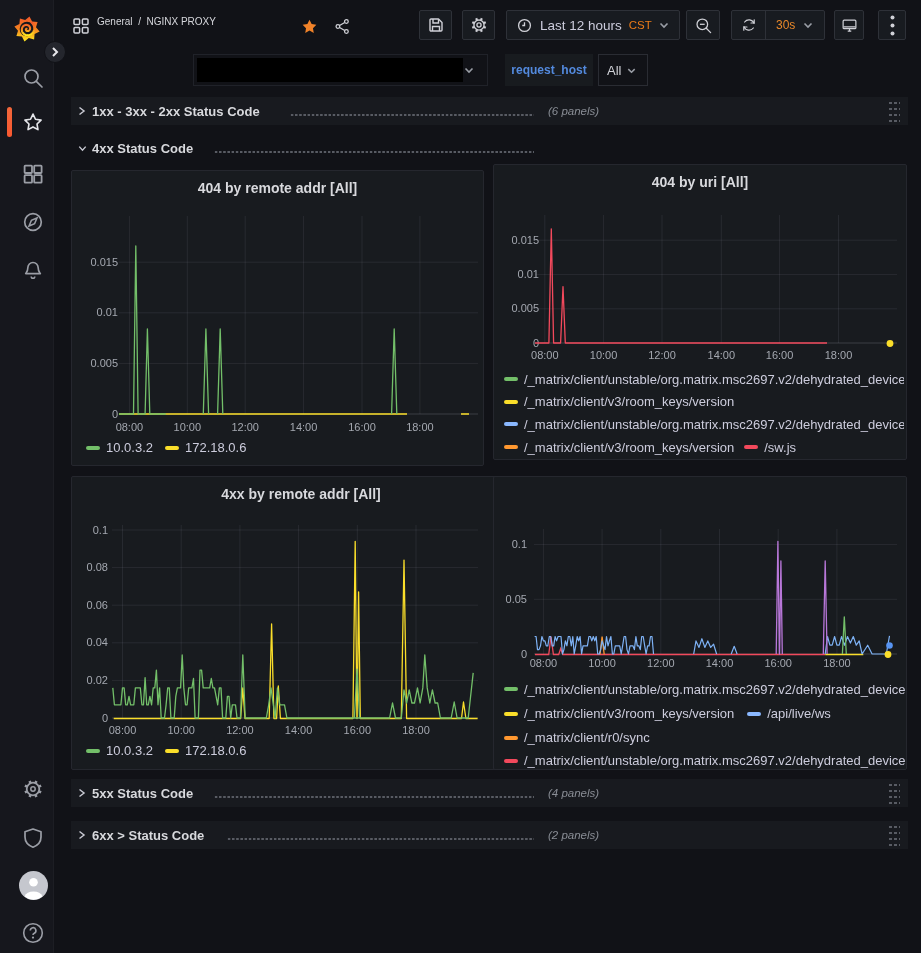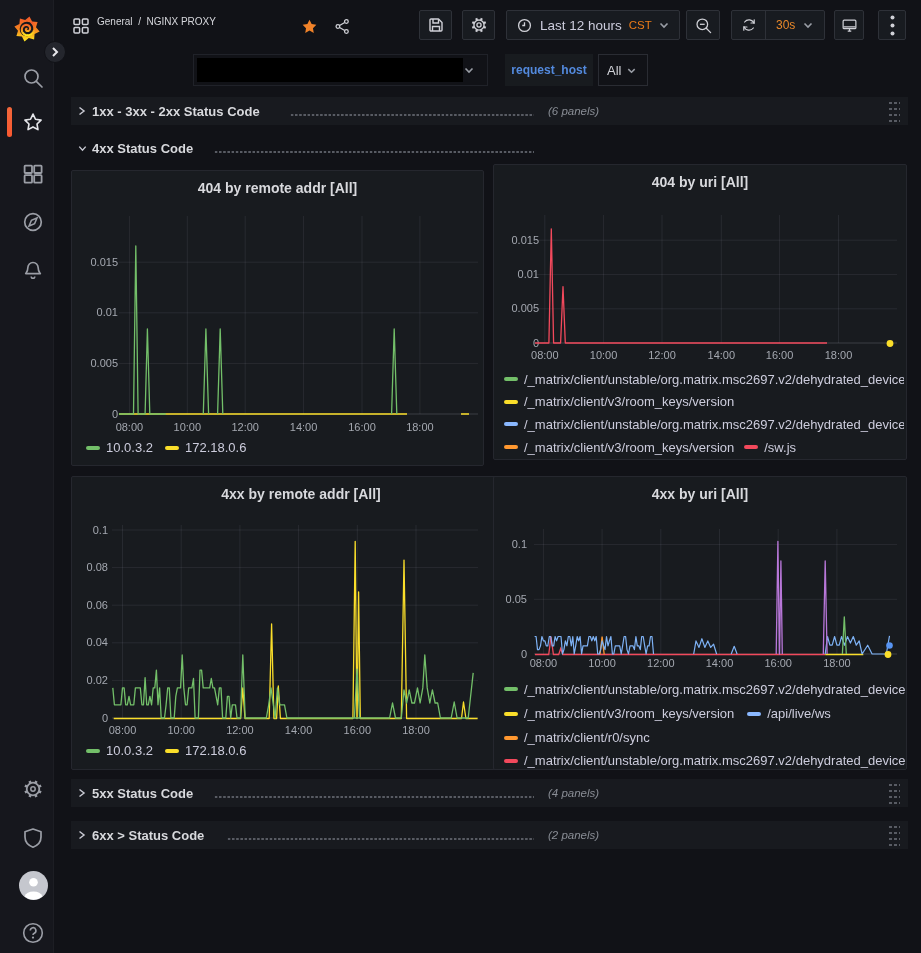--- a/index.html
+++ b/index.html
@@ -319,21 +319,20 @@
             <text x="344" y="257">18:00</text>
           </g>
       </g>
       <path d="M41.7,241.5 L168.6,241.5 L170.8,210.9 L173.0,241.5 L197.2,241.5 L199.6,147.0 L201.9,241.5 L204.6,241.5 L206.3,209.0 L208.4,241.5 L280.9,241.5 L283.2,64.3 L284.9,241.5 L285.1,241.5 L286.6,115.0 L288.3,241.5 L329.3,241.5 L332.0,83.1 L334.6,241.5 L389.5,241.5 L391.5,225.0 L393.9,241.5 L405.6,241.5" stroke="#fade2a" stroke-width="1.3" fill="none" stroke-linejoin="round"></path>
       <path d="M40.8,210.9 L42.4,227.8 L44.0,227.8 L45.7,227.8 L47.3,227.8 L48.9,227.8 L50.5,210.9 L52.1,210.9 L53.7,227.8 L55.3,227.8 L57.0,219.4 L58.6,227.8 L60.2,227.8 L61.8,227.8 L63.4,210.9 L65.0,210.9 L66.6,210.9 L68.3,210.9 L69.9,227.8 L71.5,227.8 L73.1,200.6 L74.7,227.8 L76.3,227.8 L77.9,219.4 L79.6,227.8 L81.2,210.9 L82.8,210.9 L84.4,193.1 L86.0,227.8 L87.6,210.9 L89.2,241.0 L90.9,241.0 L92.5,241.0 L94.1,227.8 L95.7,210.9 L97.3,210.9 L98.9,241.0 L100.5,241.0 L102.2,241.0 L103.8,219.4 L105.4,210.9 L107.0,210.9 L108.6,210.9 L110.2,178.0 L111.8,210.9 L113.5,227.8 L115.1,227.8 L116.7,210.9 L118.3,210.9 L119.9,210.9 L121.5,201.5 L123.1,241.0 L124.8,241.0 L126.4,241.0 L128.0,193.1 L129.6,193.1 L131.2,210.9 L132.8,210.9 L134.4,210.9 L136.1,210.9 L137.7,210.9 L139.3,201.5 L140.9,210.9 L142.5,210.9 L144.1,219.4 L145.7,227.8 L147.4,210.9 L149.0,210.9 L150.6,241.0 L152.2,241.0 L153.8,241.0 L155.4,219.4 L157.0,219.4 L158.7,241.0 L160.3,227.8 L161.9,227.8 L163.5,227.8 L165.0,241.0 L168.5,241.0 L170.8,178.0 L173.2,241.0 L194.3,241.0 L196.7,227.8 L199.0,210.9 L201.4,227.8 L203.1,241.0 L205.5,210.9 L207.8,227.8 L210.2,227.8 L212.5,227.8 L214.9,241.0 L317.6,241.0 L320.5,226.0 L323.5,241.0 L329.3,241.0 L332.0,212.8 L334.6,226.0 L337.2,212.8 L339.9,226.0 L342.5,226.0 L345.5,210.9 L348.1,226.0 L350.8,210.9 L352.8,178.0 L355.2,210.9 L357.8,226.0 L360.4,212.8 L363.1,226.0 L365.7,226.0 L368.4,241.0 L379.2,241.0 L382.2,225.0 L385.1,241.0 L396.2,241.0 L401.2,195.9 M282.4,241 L285.0,192.1 L287.6,241" stroke="#73bf69" stroke-width="1.3" fill="none" stroke-linejoin="round"></path>
     </svg>
     <div class="leg" style="left:14px;top:266px;"><span class="sw" style="background:#73bf69"></span>10.0.3.2<span class="sw" style="background:#fade2a;margin-left:12px;"></span>172.18.0.6</div>
   </div>
 
   <div class="panel" style="left:493px;top:476px;width:414px;height:294px;overflow:hidden;">
-    <div class="ptitle">4xx by uri [All]</div>
     <svg class="abs" style="left:0;top:0" width="412" height="292" viewBox="0 0 412 292">
       <g stroke="rgba(204,204,220,0.09)" stroke-width="1">
         <path d="M49.4 52 V177 M108.1 52 V177 M166.8 52 V177 M225.5 52 V177 M284.2 52 V177 M342.9 52 V177"></path>
         <path d="M40 67.6 H403 M40 122.3 H403"></path>
       </g>
       <path d="M40 177 H403" stroke="rgba(204,204,220,0.20)" stroke-width="1"></path>
       <g fill="#a4a8b0" font-size="11">
         <text x="33" y="71.1" text-anchor="end">0.1</text>
         <text x="33" y="125.8" text-anchor="end">0.05</text>
         <text x="33" y="180.5" text-anchor="end">0</text>

